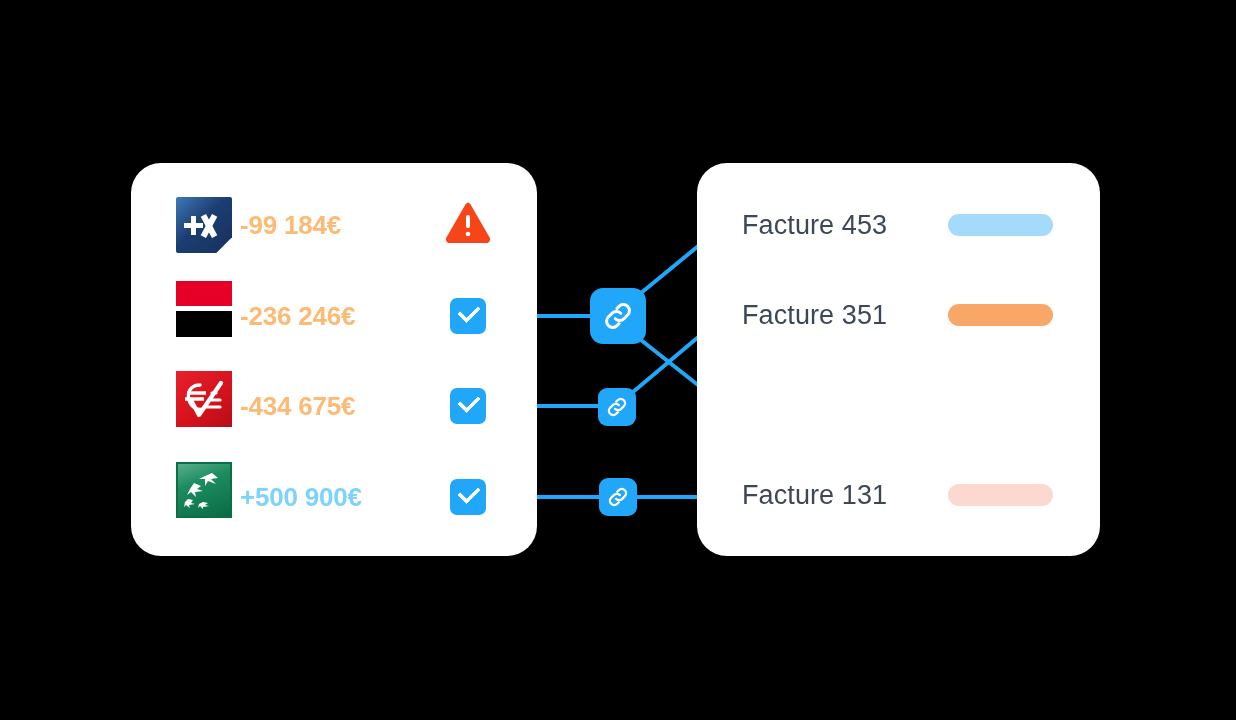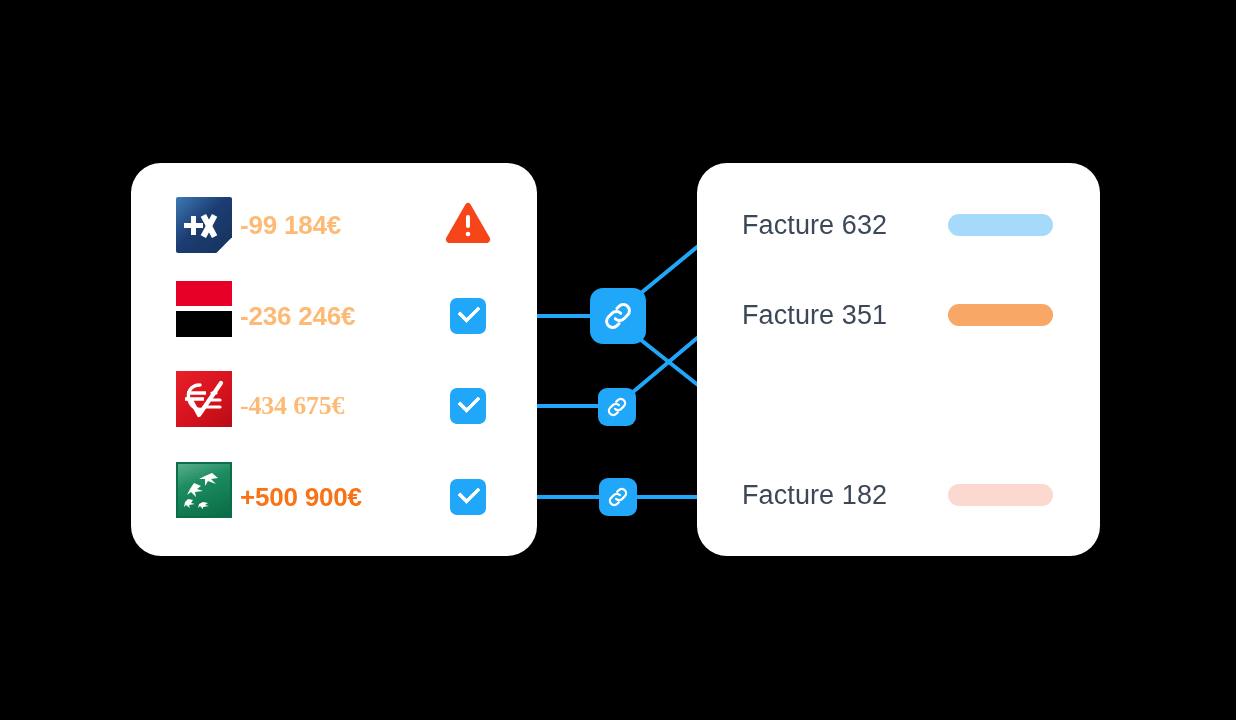--- a/index.html
+++ b/index.html
@@ -127,21 +127,21 @@
 
   .amount {
     position: absolute;
     left: 240px;
     font-size: 26px;
     font-weight: bold;
     letter-spacing: -0.2px;
     white-space: nowrap;
   }
   .amount.negative { color: #fdba74; }
-  .amount.positive { color: #f97316; }
+  .amount.positive { color: #7dd3fc; }
 
   
   .status-slot {
     position: absolute;
     left: 444px;
     width: 48px;
     height: 48px;
   }
 
   .warn-icon { display: block; }
@@ -270,21 +270,21 @@
       <div class="sg-black"></div>
     </div>
     <div class="amount negative">-236 246€</div>
     <div class="status-slot">
       <div class="checkbox">
         <span class="tick"></span>
       </div>
     </div>
   </div>
 
-  <div class="account-row" style="top:371px;font-family:Liberation Serif, serif;">
+  <div class="account-row" style="top:371px;">
     <div class="bank-logo logo-ce" style="top:0;">
       <svg width="56" height="56" viewBox="0 0 56 56">
         <path d="M11 22 L30 22 M9 28 L28 28" stroke="#FFFFFF" stroke-width="3.4" fill="none"></path>
         <path d="M24 14 C14 14 11 22 13 29 C15 36 22 40 27 38" stroke="#FFFFFF" stroke-width="3.4" fill="none" stroke-linecap="round"></path>
         <path d="M16 31 L23 44 L45 12" stroke="#FFFFFF" stroke-width="4.2" fill="none" stroke-linecap="round" stroke-linejoin="round"></path>
         <path d="M33 29 L44 29 M31 36 L44 36 M36 22 L40 22" stroke="#FFFFFF" stroke-width="3.2" fill="none" stroke-linecap="round"></path>
       </svg>
     </div>
     <div class="amount negative">-434 675€</div>
     <div class="status-slot">
@@ -334,28 +334,28 @@
       <g stroke="#FFFFFF" stroke-width="2.3" fill="none" stroke-linecap="round">
         <path d="M10.1 13.9 a4.3 4.3 0 0 0 6.1 0 l2.6 -2.6 a4.3 4.3 0 0 0 -6.1 -6.1 l-1.5 1.5"></path>
         <path d="M13.9 10.1 a4.3 4.3 0 0 0 -6.1 0 l-2.6 2.6 a4.3 4.3 0 0 0 6.1 6.1 l1.5 -1.5"></path>
       </g>
     </svg>
   </div>
 
   <div class="panel" id="invoices-panel"></div>
 
   <div class="invoice-row" style="top:195px;">
-    <div class="invoice-label">Facture 632</div>
+    <div class="invoice-label">Facture 453</div>
     <div class="invoice-pill" style="background:#A6DAFB;"></div>
   </div>
 
   <div class="invoice-row" style="top:285px;text-align:right;">
     <div class="invoice-label">Facture 351</div>
     <div class="invoice-pill" style="background:#F8A766;"></div>
   </div>
 
 
   <div class="invoice-row" style="top:465px;">
-    <div class="invoice-label">Facture 182</div>
+    <div class="invoice-label">Facture 131</div>
     <div class="invoice-pill" style="background:#FBD9D0;"></div>
   </div>
 
 </div>
 
 </body></html>

